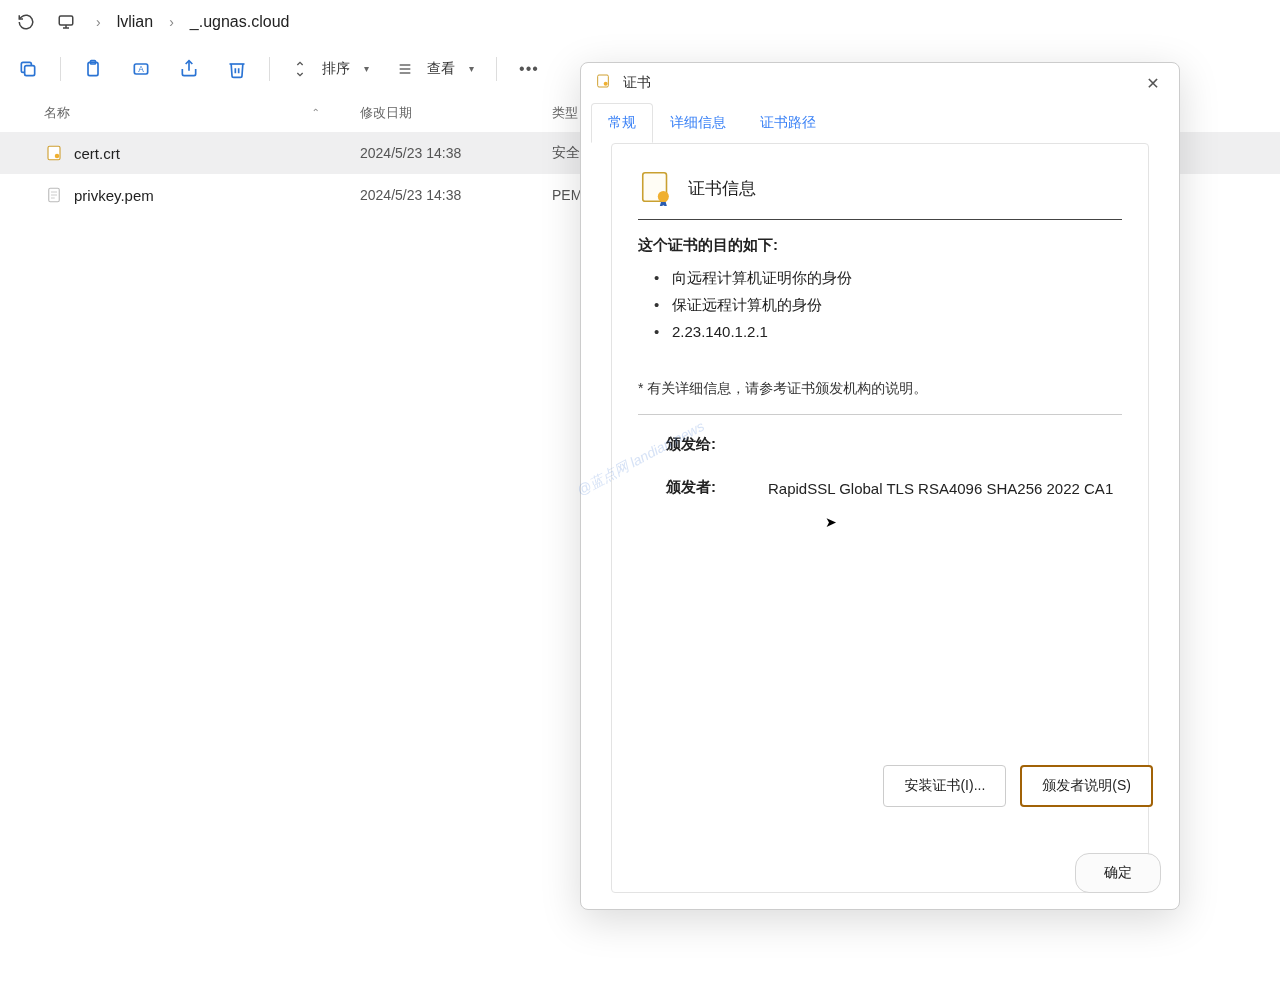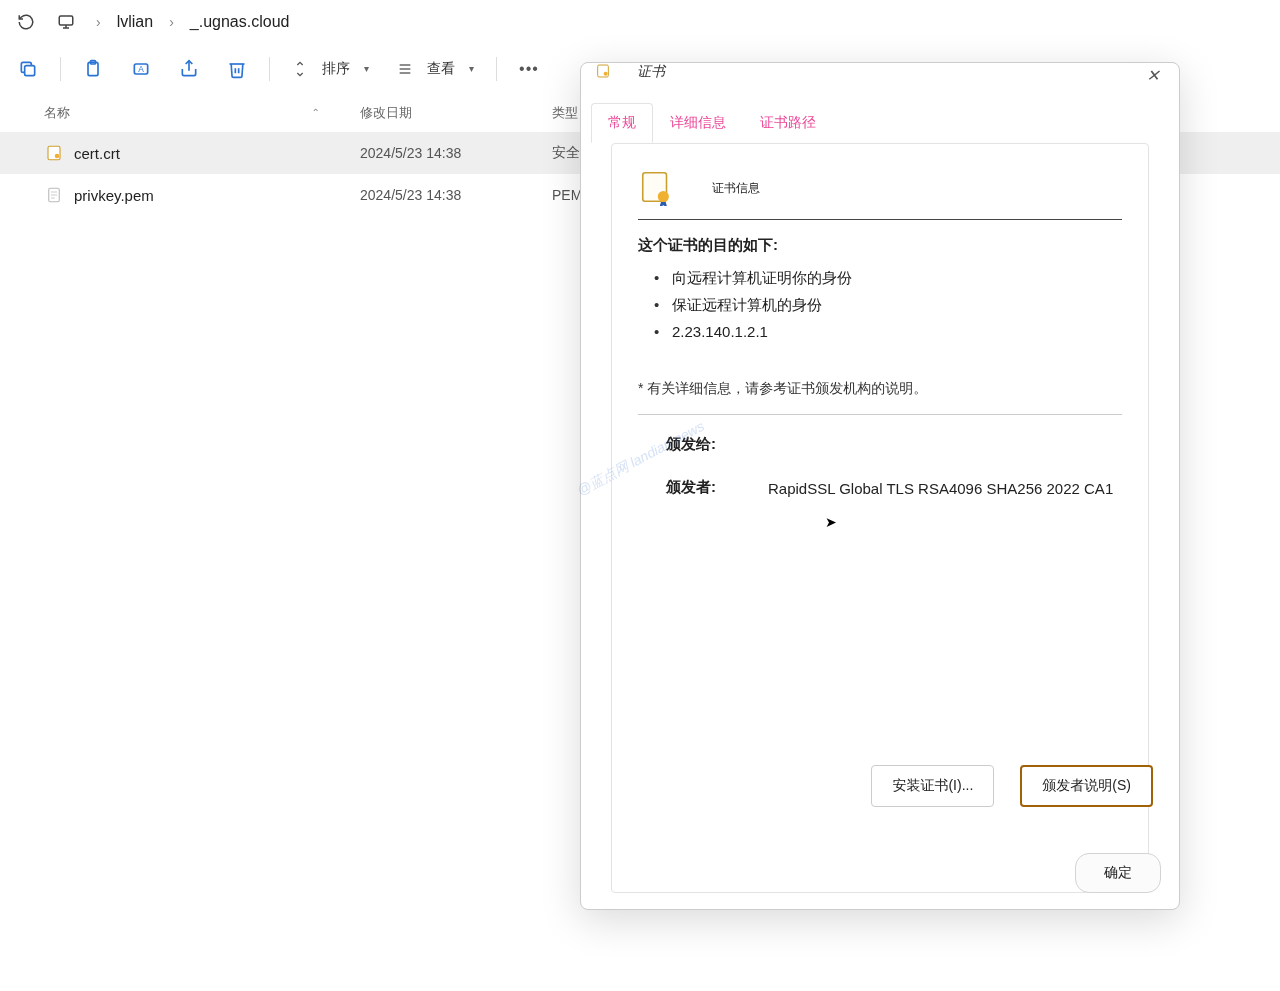--- a/index.html
+++ b/index.html
@@ -30,43 +30,43 @@
 
 .file-row { display: flex; align-items: center; height: 42px; font-size: 15px; color: #222; }
 .file-row.selected { background: #efeff0; }
 .file-row .cell-name { width: 340px; padding-left: 44px; display: flex; align-items: center; gap: 10px; }
 .file-row .cell-date { width: 200px; padding-left: 20px; color: #555; font-size: 14px; }
 .file-row .cell-type { width: 120px; padding-left: 12px; color: #555; font-size: 14px; }
 .file-icon { width: 20px; height: 20px; display: flex; align-items: center; justify-content: center; }
 
 
 .cert-dialog { position: absolute; left: 580px; top: 62px; width: 600px; height: 848px; background: #fff; border: 1px solid #ccc; border-radius: 8px; box-shadow: 0 10px 40px rgba(0,0,0,0.15); display: flex; flex-direction: column; }
-.cert-title-bar { display: flex; align-items: flex-start; height: 40px; padding: 0 14px; gap: 26px; font-style: italic; }
+.cert-title-bar { display: flex; align-items: center; height: 40px; padding: 0 14px; gap: 12px; }
 .cert-title-bar .title { font-size: 14px; color: #333; flex: 1; }
 .cert-title-bar .close { width: 24px; height: 24px; display: flex; align-items: center; justify-content: center; color: #555; font-size: 16px; cursor: pointer; }
 .cert-tabs { display: flex; padding: 0 10px; gap: 0; }
-.cert-tab { padding: 10px 16px; font-size: 14px; color: #ec4899; border: 1px solid transparent; background: transparent; }
+.cert-tab { padding: 10px 16px; font-size: 14px; color: #3b82f6; border: 1px solid transparent; background: transparent; }
 .cert-tab.active { background: #fff; border: 1px solid #e3e3e3; border-bottom-color: #fff; border-radius: 4px 4px 0 0; }
 .cert-body { margin: 0 30px 16px 30px; border: 1px solid #e3e3e3; border-radius: 4px; flex: 1; padding: 24px 26px; font-size: 15px; color: #222; position: relative; }
 .cert-info-head { display: flex; align-items: center; gap: 12px; margin-bottom: 10px; }
-.cert-info-title { font-size: 12px; font-weight: 500; margin-left: 24px; }
+.cert-info-title { font-size: 17px; font-weight: 500; }
 .cert-hr { border: none; border-top: 1px solid #444; margin: 10px 0 16px 0; }
 .cert-hr-thin { border: none; border-top: 1px solid #ccc; margin: 16px 0; }
 .cert-subhead { font-weight: 600; margin-bottom: 14px; }
 .cert-bullets { list-style: none; padding-left: 34px; margin-bottom: 40px; }
 .cert-bullets li { margin-bottom: 8px; position: relative; }
 .cert-bullets li::before { content: "•"; position: absolute; left: -18px; color: #333; }
 .cert-note { font-size: 14px; color: #333; }
 .cert-fields { margin-top: 20px; }
 .cert-field { display: flex; margin-bottom: 24px; }
 .cert-field .label { width: 92px; font-weight: 600; flex-shrink: 0; margin-left: 28px; }
 .cert-field .val { flex: 1; line-height: 1.5; margin-left: 10px; }
 .cert-validity { font-weight: 600; margin-left: 28px; }
 .cert-validity span { font-weight: 400; margin: 0 8px; }
-.cert-actions { position: absolute; right: 26px; bottom: 102px; display: flex; gap: 26px; }
+.cert-actions { position: absolute; right: 26px; bottom: 102px; display: flex; gap: 14px; }
 .cert-actions .btn { padding: 10px 20px; border: 1px solid #ccc; background: #fff; border-radius: 4px; font-size: 14px; color: #222; cursor: pointer; }
 .cert-actions .btn.primary { border: 2px solid #a16207; }
 .cert-ok { position: absolute; right: 18px; bottom: 16px; padding: 10px 28px; border: 1px solid #d4d4d4; background: #fbfbfb; border-radius: 14px; font-size: 14px; color: #222; cursor: pointer; }
 
 .watermark { position: absolute; left: 570px; top: 450px; transform: rotate(-28deg); color: rgba(90,140,220,0.25); font-size: 14px; font-style: italic; pointer-events: none; }
 .cursor-ptr { position: absolute; left: 825px; top: 514px; font-size: 14px; color: #000; pointer-events: none; }
 </style>
 </head>
 <body>
 

